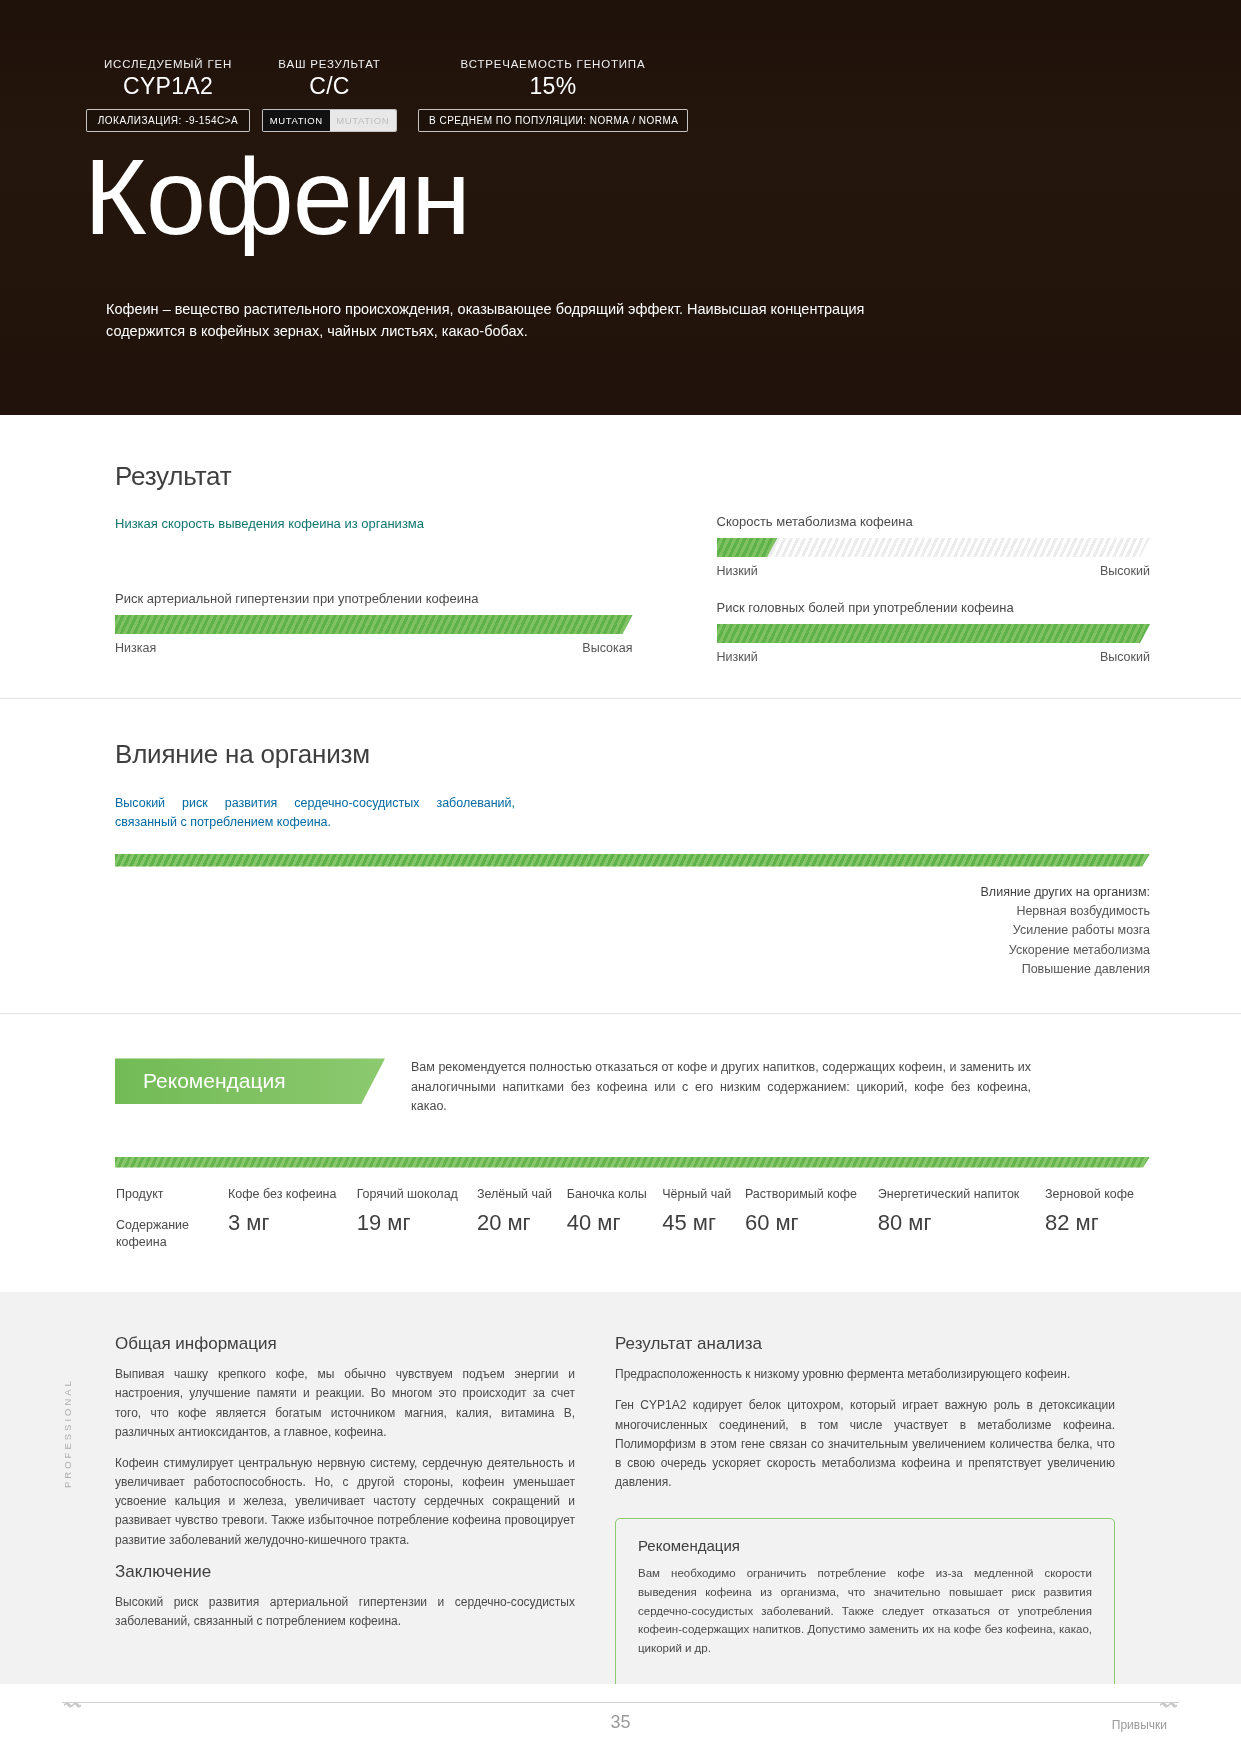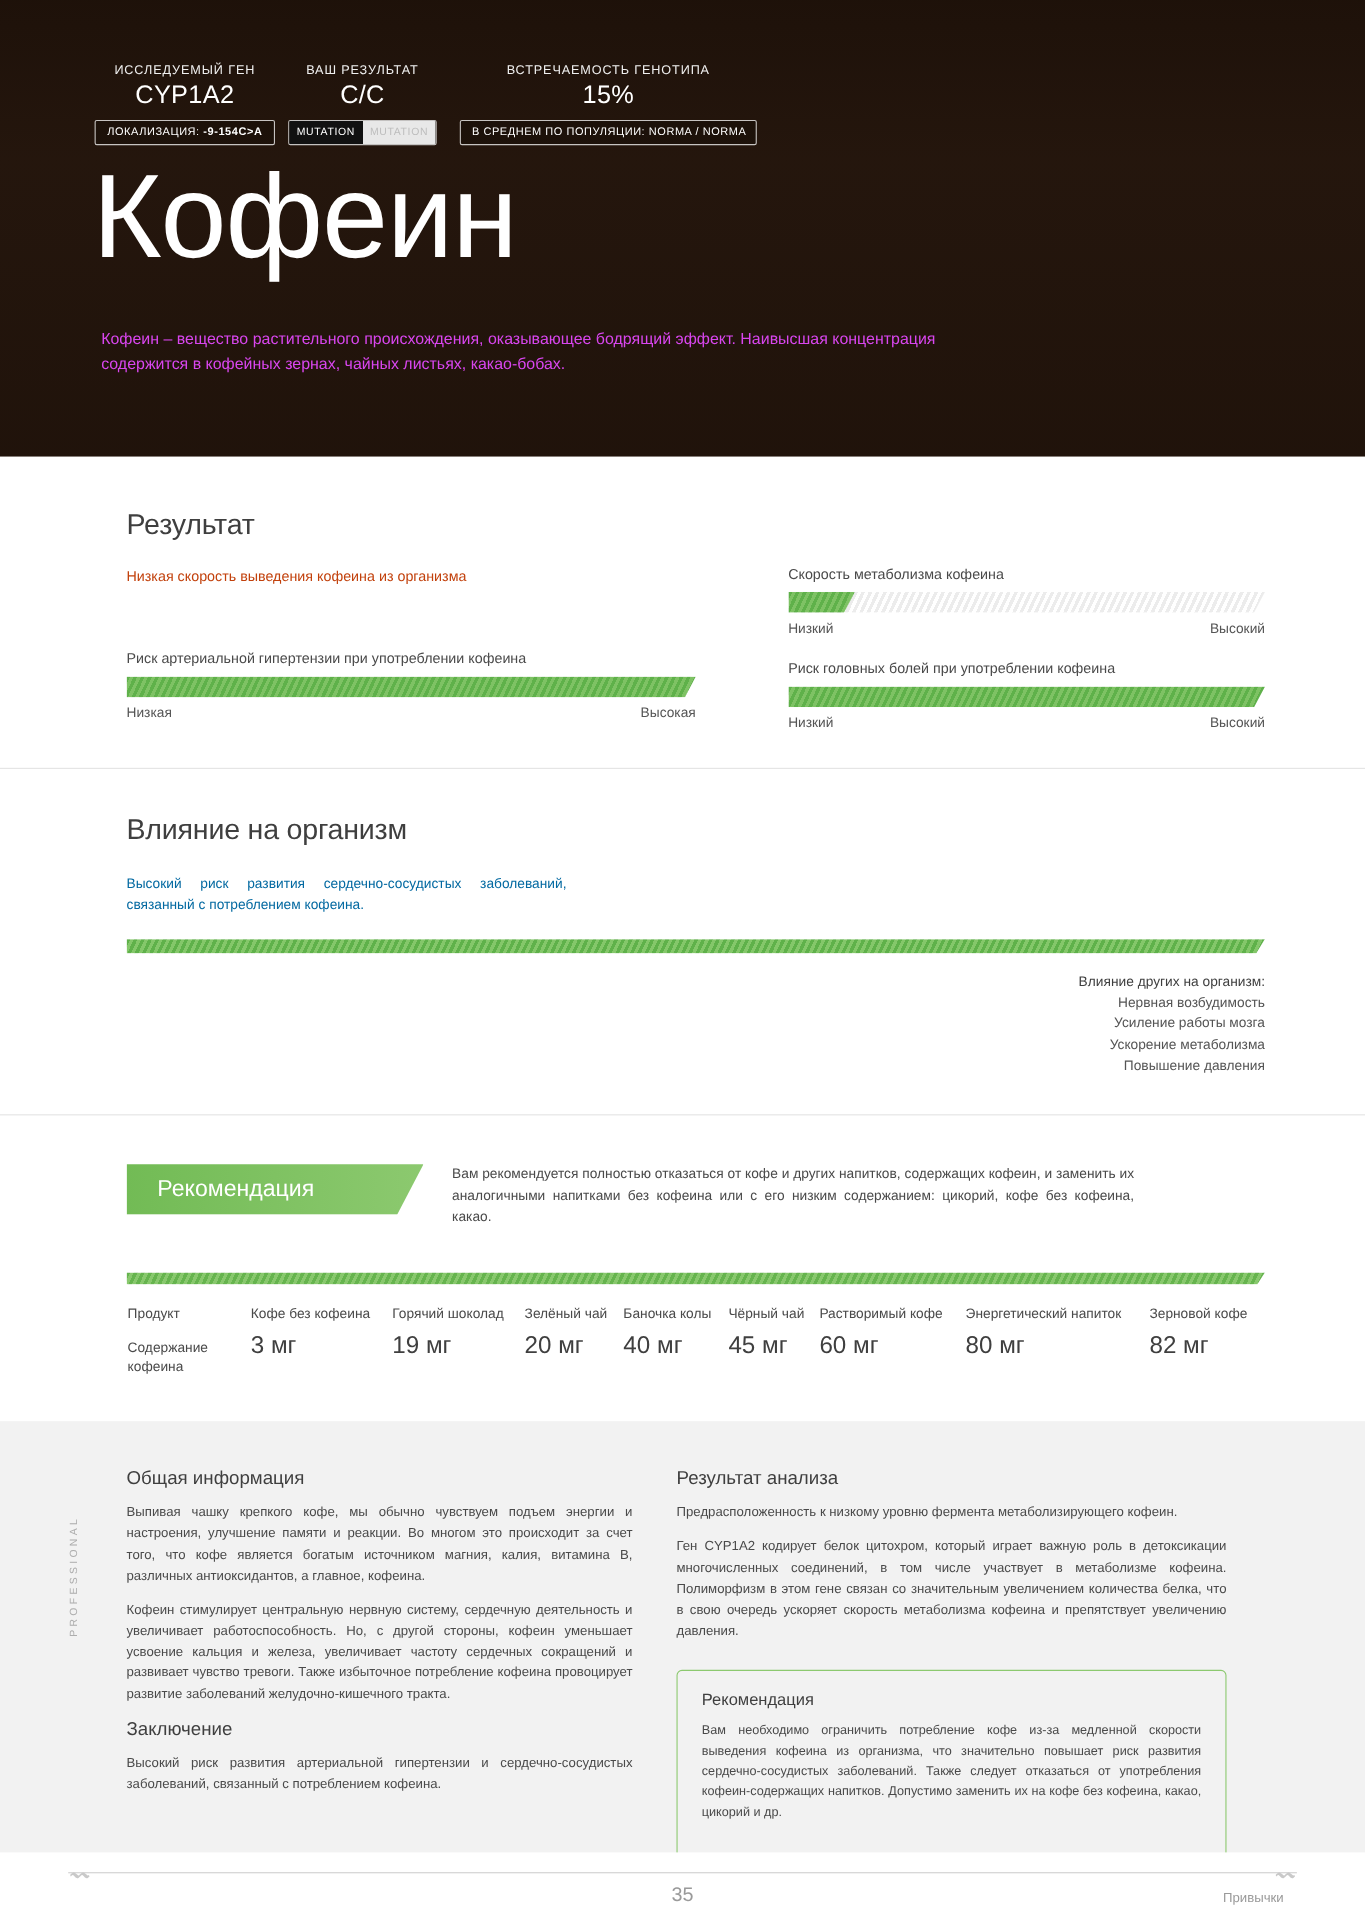--- a/index.html
+++ b/index.html
@@ -66,43 +66,43 @@
     border:1px solid rgba(255,255,255,.75);
     border-radius:2px;
     font-size:10px; letter-spacing:.5px;
     color:#fff;
     padding:5px 10px 5px 10px;
     text-align:center;
     white-space:nowrap;
     background:rgba(0,0,0,.18);
     text-transform:uppercase;
   }
-  .pill b { font-weight:700; }
+  .pill b { font-weight:400; }
 
   .mut-pill {
     margin-top:9px;
     display:flex; border:1px solid rgba(255,255,255,.75); border-radius:2px; overflow:hidden;
     width:135px;
     background:rgba(0,0,0,.45);
   }
   .mut-pill div {
     flex:1; text-align:center; font-size:9.5px; letter-spacing:.6px; padding:5px 0;
     text-transform:uppercase;
   }
   .mut-pill .on { background:#111; color:#fff; }
   .mut-pill .off { background:#e8e8e8; color:#bdbdbd; }
 
   .hero-title {
     position:absolute; left:84px; top:143px;
     font-size:108px; line-height:1.0; color:#fff; font-weight:300; letter-spacing:-1px;
     font-family:"Liberation Sans", sans-serif;
   }
   .hero-sub {
-    position:absolute; left:92px; top:298px; width:760px;
-    color:#d946ef; font-size:14.5px; line-height:1.55;
+    position:absolute; left:106px; top:298px; width:760px;
+    color:#ffffff; font-size:14.5px; line-height:1.55;
   }
 
   
   .section { position:relative; }
   .divider { height:1px; background:#e3e3e3; margin:0 0; }
 
   h2.sec-title {
     font-size:26px; font-weight:400; color:#3f3f3f; margin:0;
     letter-spacing:-.2px;
   }
@@ -121,21 +121,21 @@
     background-image:repeating-linear-gradient(115deg,#ececec 0 3px,#ffffff 3px 6px);
     clip-path: polygon(0 0, 100% 0, calc(100% - 10px) 100%, 0 100%);
   }
   .bar-fill {
     position:absolute; left:0; top:0; height:19px;
     background-image:repeating-linear-gradient(115deg,#5fb14a 0 3px,#7ec264 3px 6px);
     clip-path: polygon(0 0, 100% 0, calc(100% - 10px) 100%, 0 100%);
   }
   .bar-ticks { display:flex; justify-content:space-between; margin-top:7px; font-size:12.5px; color:#555; }
 
-  .res-text { font-size:13px; color:#c2410c; margin-top:2px; }
+  .res-text { font-size:13px; color:#0f766e; margin-top:2px; }
 
   
   .infl-sec { padding:40px 0 34px 0; }
   .infl-text { font-size:12.5px; color:#0369a1; line-height:1.5; margin-top:24px; width:400px; text-align:justify; }
   .long-bar { margin-top:22px; height:13px; position:relative; }
   .long-bar .bg {
     position:absolute; left:0; top:0; height:13px; width:100%;
     background-image:repeating-linear-gradient(115deg,#ececec 0 3px,#ffffff 3px 6px);
     clip-path: polygon(0 0, 100% 0, calc(100% - 8px) 100%, 0 100%);
   }

